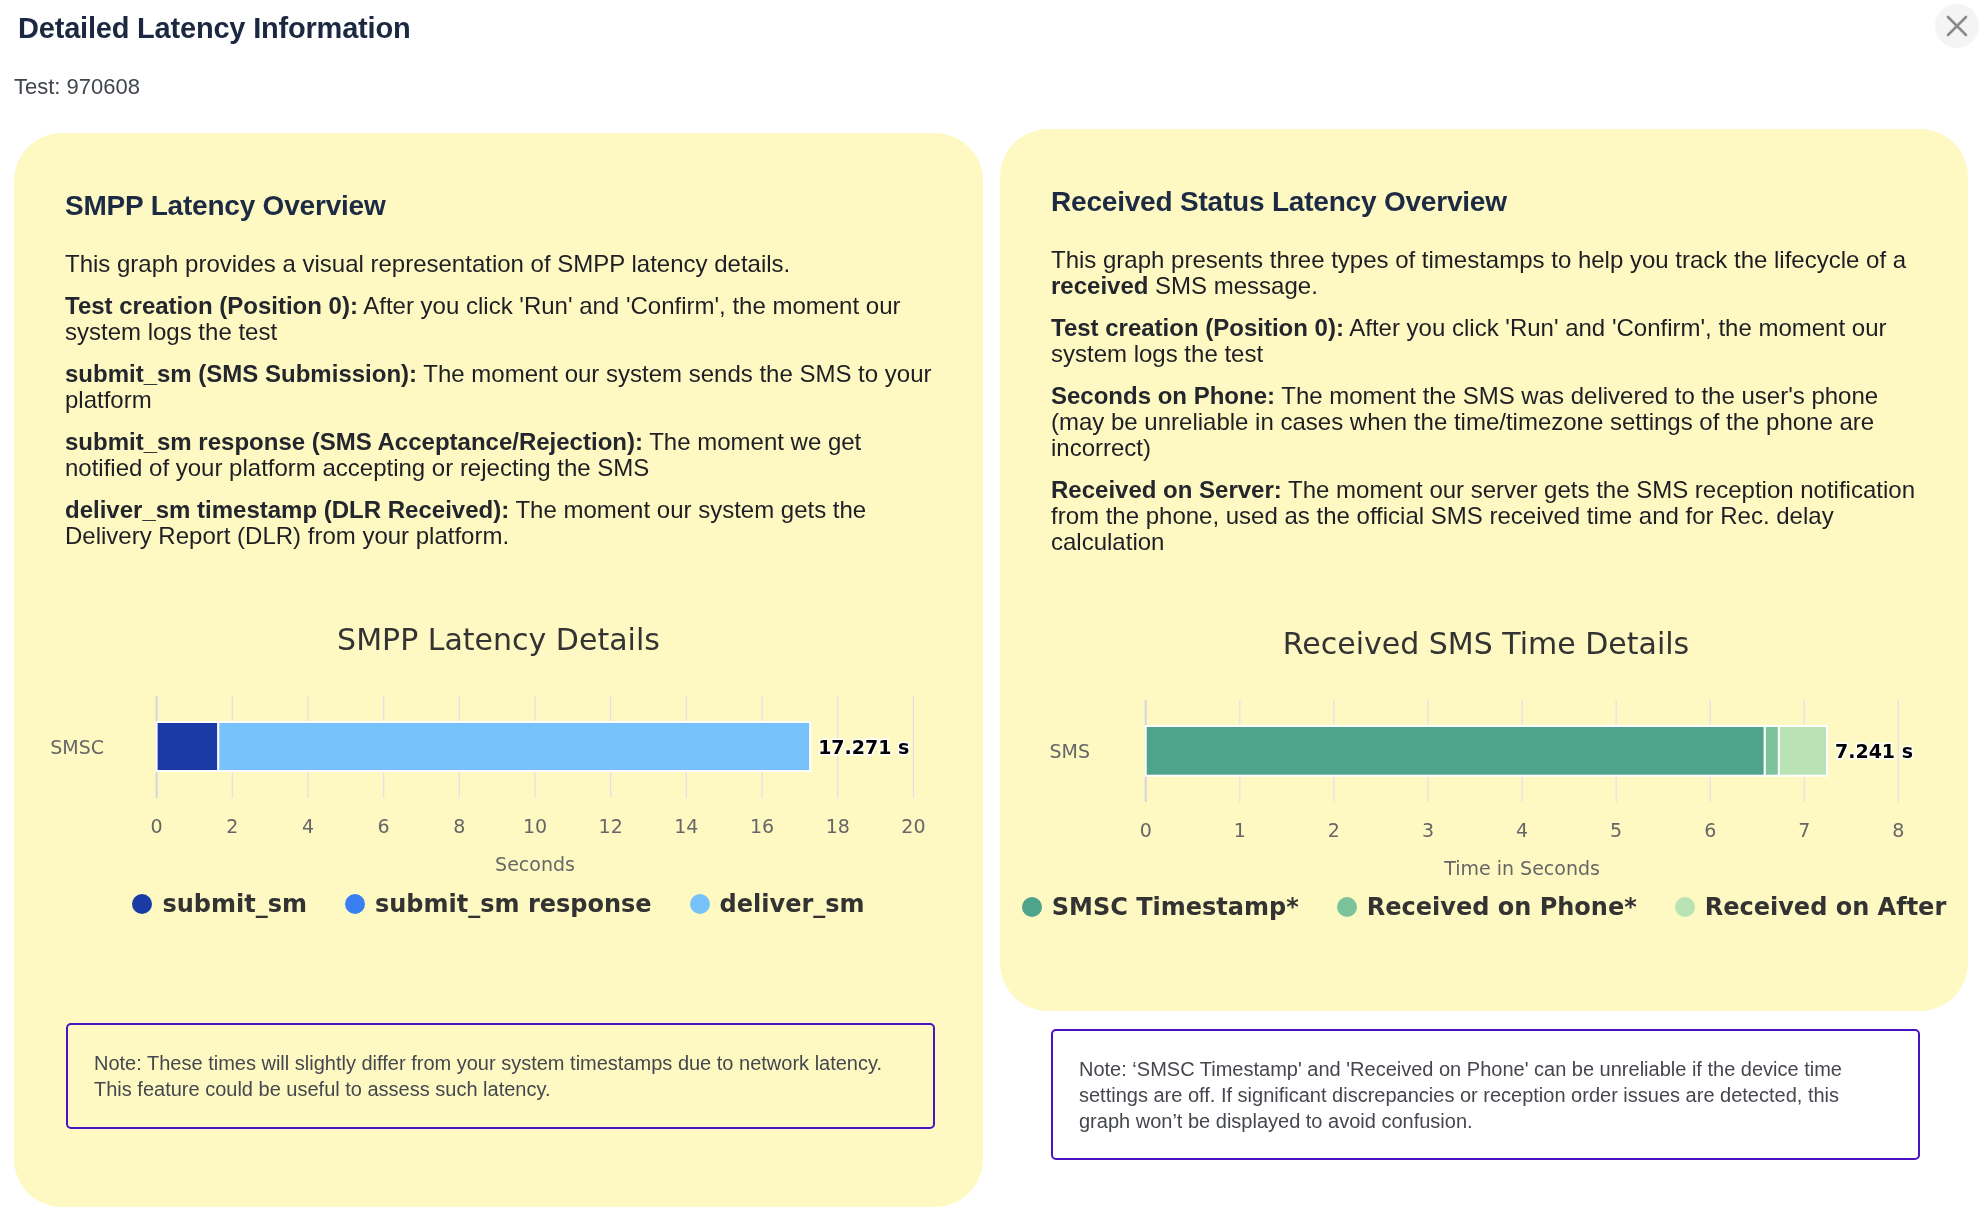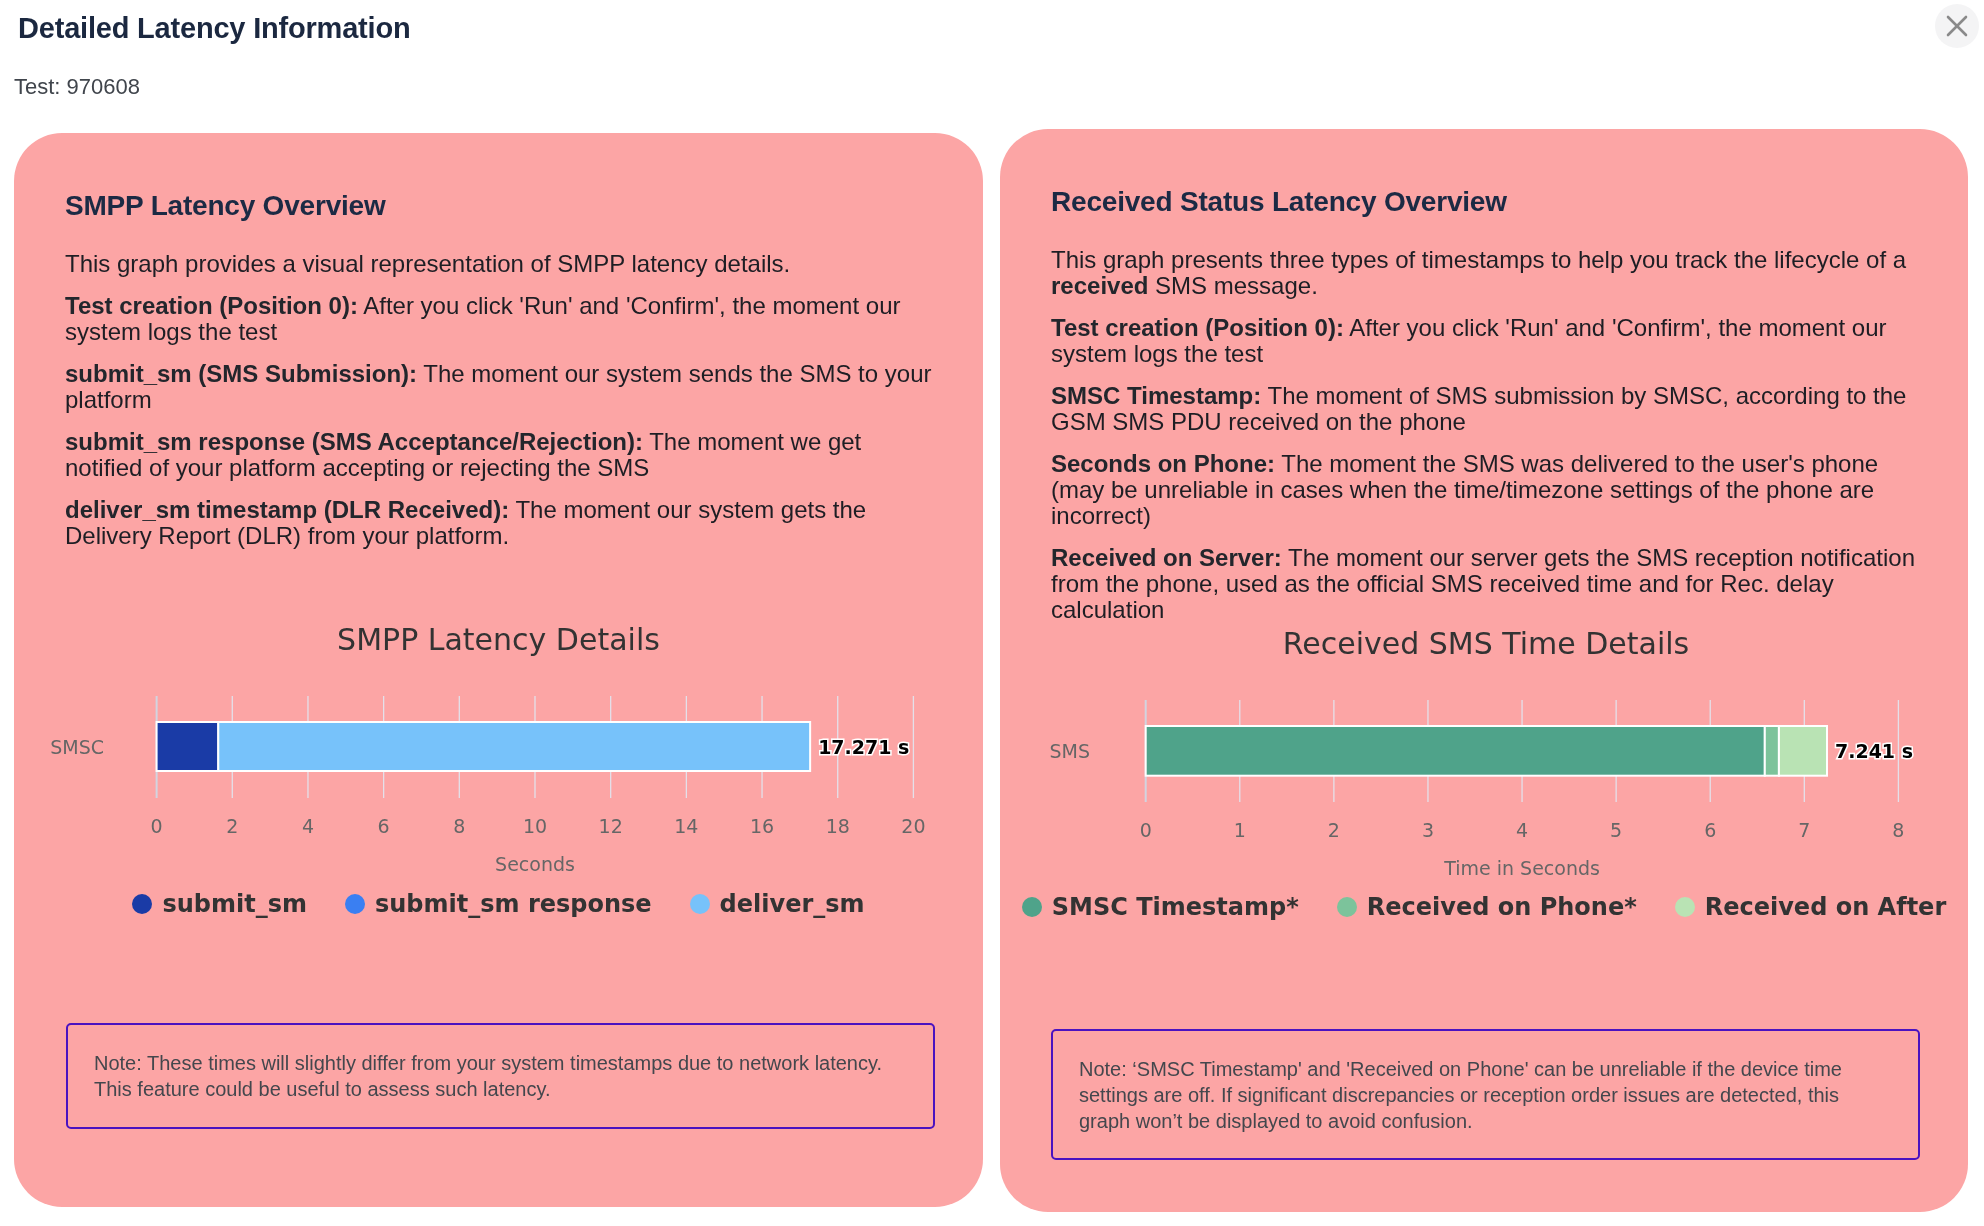--- a/index.html
+++ b/index.html
@@ -14,24 +14,24 @@
   .test-id {
     position:absolute; left:14px; top:74px; margin:0;
     font-size:22px; font-weight:normal; color:#40454c;
   }
   .close-btn {
     position:absolute; left:1935px; top:4px; width:44px; height:44px;
     border-radius:50%; background:#f4f4f5; border:none; padding:0; cursor:pointer;
     display:flex; align-items:center; justify-content:center;
   }
   .panel {
-    position:absolute; background:#fca5a5; border-radius:48px; box-sizing:border-box;
+    position:absolute; background:#fef9c3; border-radius:48px; box-sizing:border-box;
   }
   #panel-left { left:14px; top:133px; width:969px; height:1074px; }
-  #panel-right { left:1000px; top:129px; width:968px; height:1083px;padding-left:16px; }
+  #panel-right { left:1000px; top:129px; width:968px; height:882px;padding-left:16px; }
   .panel h2 {
     position:absolute; margin:0; font-size:28px; font-weight:bold; color:#1c2a44; letter-spacing:-0.2px;
   }
   .desc {
     position:absolute; font-size:24px; line-height:26px; color:#1e1e24;
   }
   .desc p { margin:0 0 16px 0; }
   .desc b { font-weight:bold; color:#23262c; }
   .note {
     position:absolute; box-sizing:border-box; border:2px solid #4a12c0; border-radius:5px;
@@ -120,21 +120,20 @@
   <div class="note" style="left:52px; top:890px; width:869px; height:106px;">
     <span>Note: These times will slightly differ from your system timestamps due to network latency. This feature could be useful to assess such latency.</span>
   </div>
 </section>
 
 <section class="panel" id="panel-right">
   <h2 style="left:51px; top:57px;">Received Status Latency Overview</h2>
   <div class="desc" style="left:51px; top:118px; width:880px;">
     <p><span>This graph presents three types of timestamps to help you track the lifecycle of a </span><b>received</b><span> SMS message.</span></p>
     <p><b>Test creation (Position 0):</b><span> After you click 'Run' and 'Confirm', the moment our system logs the test</span></p>
-    <p><b>SMSC Timestamp:</b><span> The moment of SMS submission by SMSC, according to the GSM SMS PDU received on the phone</span></p>
     <p><b>Seconds on Phone:</b><span> The moment the SMS was delivered to the user's phone (may be unreliable in cases when the time/timezone settings of the phone are incorrect)</span></p>
     <p><b>Received on Server:</b><span> The moment our server gets the SMS reception notification from the phone, used as the official SMS received time and for Rec. delay calculation</span></p>
   </div>
 
   <div class="chart-title" style="left:2px; width:968px; top:497px;text-align:center;">Received SMS Time Details</div>
   <svg id="chart1" style="position:absolute; left:0; top:548px;" width="968" height="340">
       <line x1="145.7" x2="145.7" y1="23" y2="125" stroke="#d2d4e0" stroke-width="2"></line>
       <text x="145.7" y="160" text-anchor="middle" font-size="19" fill="#666666">0</text>
       <line x1="239.7875" x2="239.7875" y1="23" y2="125" stroke="#e4e0ea" stroke-width="1.3"></line>
       <text x="239.7875" y="160" text-anchor="middle" font-size="19" fill="#666666">1</text>

